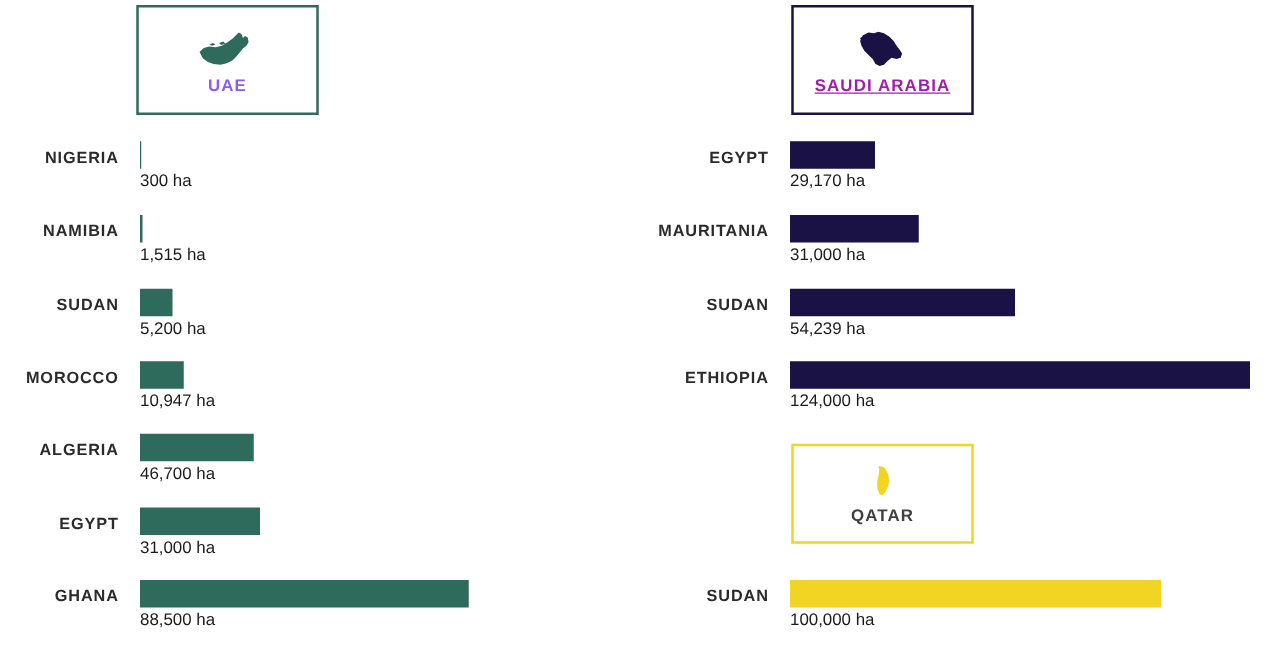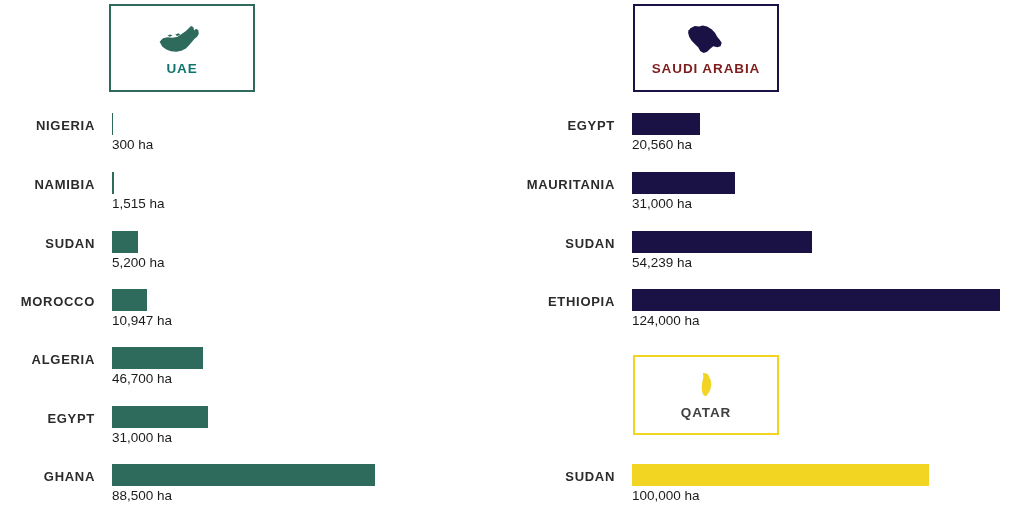--- a/index.html
+++ b/index.html
@@ -24,23 +24,23 @@
   .country-card .map-icon{
     display:block;width:56px;height:40px;
     margin-bottom:2px;
   }
   .country-card .card-label{
     font-size:13.5px;font-weight:bold;letter-spacing:.9px;
     line-height:1;
   }
 
   #card-uae{left:109px;top:4px;width:146px;height:88px;border-color:#2f6b5c;}
-  #card-uae .card-label{color:#0f766e;}
+  #card-uae .card-label{color:#8b5cf6;}
   #card-ksa{left:633px;top:4px;width:146px;height:88px;border-color:#1a1245;}
-  #card-ksa .card-label{color:#7f1d1d;}
+  #card-ksa .card-label{color:#a21caf;text-decoration:underline;}
   #card-qatar{left:633px;top:355px;width:146px;height:80px;border-color:#f2d422;}
   #card-qatar .card-label{color:#404040;}
   #card-qatar .map-icon{height:34px;}
 
   
   .bar-row{position:absolute;height:46px;}
   .bar-row .row-label{
     position:absolute;right:0;top:5px;
     width:100%;text-align:right;
     font-size:13px;font-weight:bold;letter-spacing:.7px;
@@ -150,21 +150,21 @@
   <span class="card-label">SAUDI ARABIA</span>
 </div>
 
 <div id="chart-ksa">
 
   <div class="bar-row" style="top:113px">
     <span class="row-label">EGYPT</span>
     <span class="bar-track">
       <span class="bar-fill" style="width:68px;background:#1a1245"></span>
     </span>
-    <span class="row-value">20,560 ha</span>
+    <span class="row-value">29,170 ha</span>
   </div>
 
   <div class="bar-row" style="top:172px">
     <span class="row-label">MAURITANIA</span>
     <span class="bar-track">
       <span class="bar-fill" style="width:103px;background:#1a1245"></span>
     </span>
     <span class="row-value">31,000 ha</span>
   </div>
 

